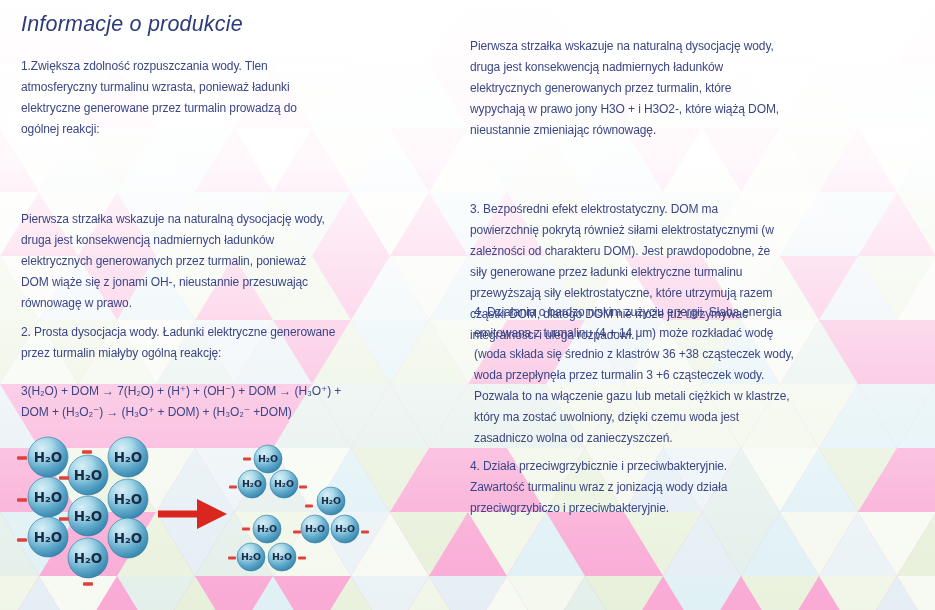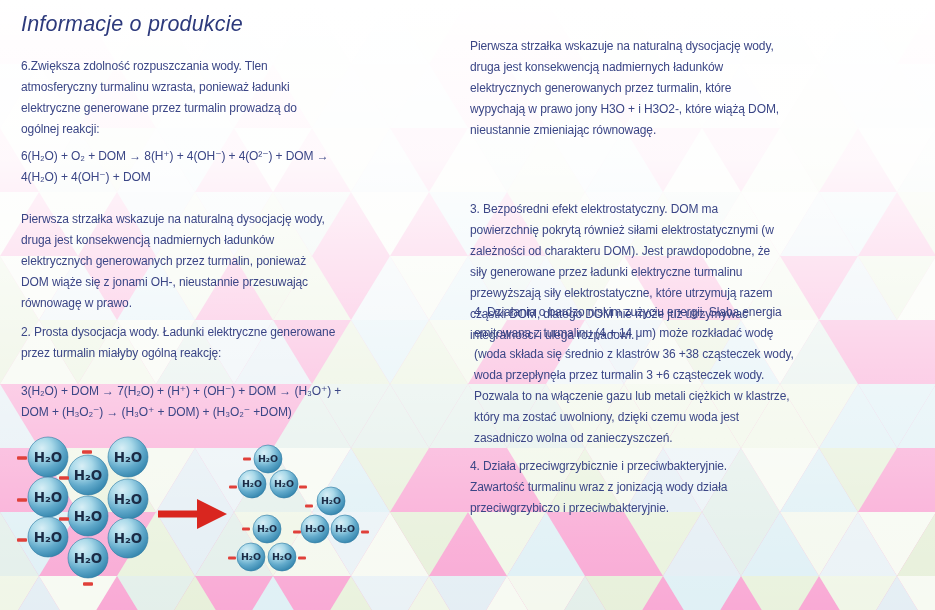--- a/index.html
+++ b/index.html
@@ -234,26 +234,24 @@
       <polygon points="741,576 819,576 780,640" fill="#e9f2dd"></polygon>
       <polygon points="819,576 897,576 858,640" fill="#f0f6e7"></polygon>
       <polygon points="858,640 936,640 897,576" fill="#e4eef4"></polygon>
       <polygon points="897,576 975,576 936,640" fill="#f7faf2"></polygon>
       <polygon points="936,640 1014,640 975,576" fill="#f4f8ee"></polygon>
     </svg>
   <div class="bg-fade"></div>
 
   <h1 class="t-title">Informacje o produkcie</h1>
 
-  <p class="txt lp1">6.Zwiększa zdolność rozpuszczania wody. Tlen
+  <p class="txt lp1">1.Zwiększa zdolność rozpuszczania wody. Tlen
 atmosferyczny turmalinu wzrasta, ponieważ ładunki
 elektryczne generowane przez turmalin prowadzą do
 ogólnej reakcji:</p>
-  <p class="txt leq1">6(H₂O) + O₂ + DOM → 8(H⁺) + 4(OH⁻) + 4(O²⁻) + DOM →
-4(H₂O) + 4(OH⁻) + DOM</p>
   <p class="txt lp2">Pierwsza strzałka wskazuje na naturalną dysocjację wody,
 druga jest konsekwencją nadmiernych ładunków
 elektrycznych generowanych przez turmalin, ponieważ
 DOM wiąże się z jonami OH-, nieustannie przesuwając
 równowagę w prawo.</p>
   <p class="txt lp3">2. Prosta dysocjacja wody. Ładunki elektryczne generowane
 przez turmalin miałyby ogólną reakcję:</p>
   <p class="txt leq2">3(H₂O) + DOM → 7(H₂O) + (H⁺) + (OH⁻) + DOM → (H₃O⁺) +
 DOM + (H₃O₂⁻) → (H₃O⁺ + DOM) + (H₃O₂⁻ +DOM)</p>
 

